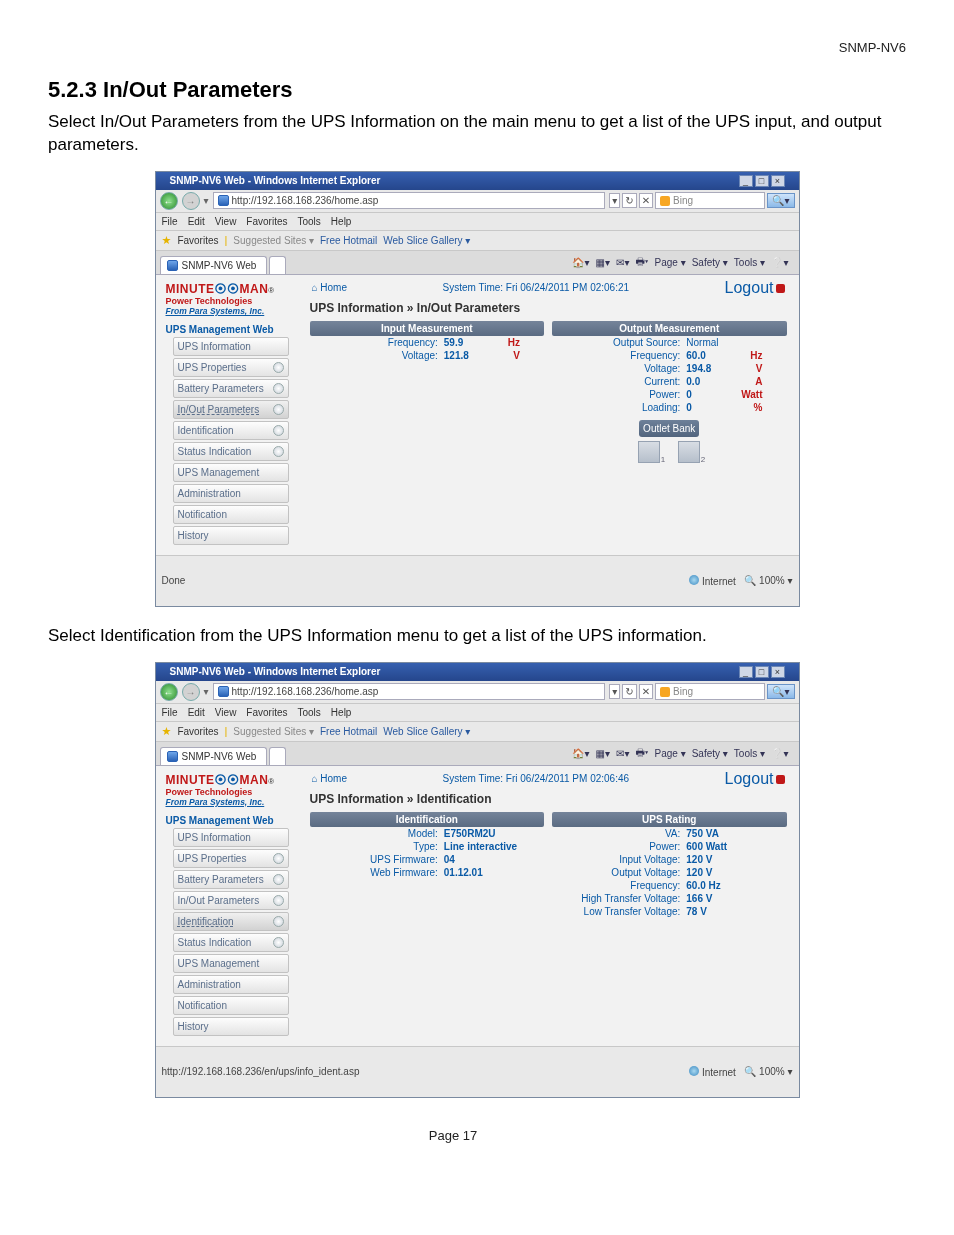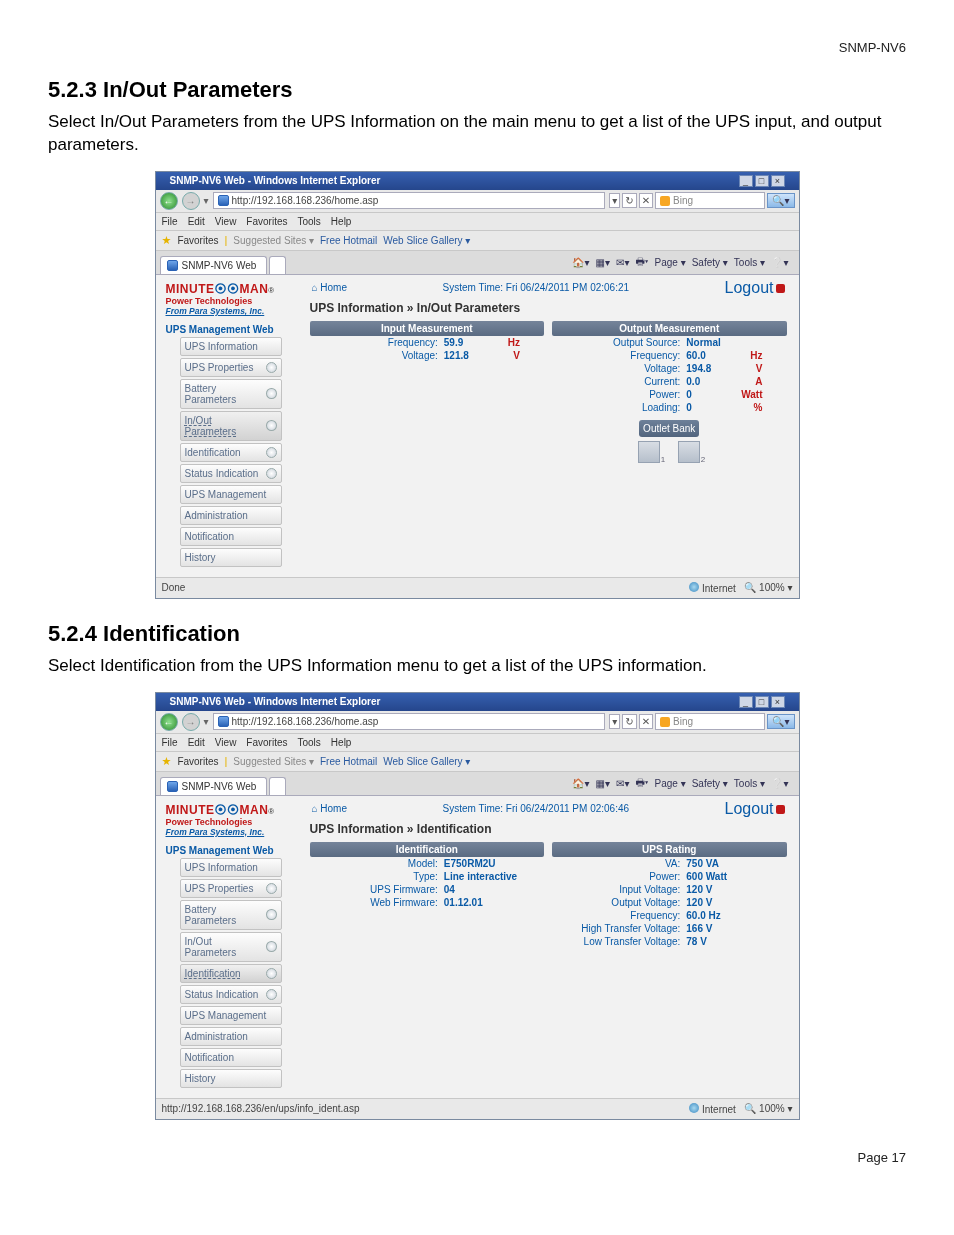--- a/index.html
+++ b/index.html
@@ -1,21 +1,21 @@
 <!DOCTYPE html>
 <html><head>
 <meta charset="utf-8">
 <style>
   * { box-sizing: border-box; }
   body { margin: 0; font-family: Arial, Helvetica, sans-serif; background:#fff; color:#000; width:954px; }
   .page { padding: 40px 48px 0 48px; }
   .header-label { text-align:right; font-size:13px; color:#222; }
   h1 { font-size:22px; font-weight:bold; margin:22px 0 8px 0; }
   p.body { font-size:17px; margin:6px 0 14px 0; line-height:1.35; }
-  .page-num { text-align:right; font-size:13px; color:#222; margin:30px 48px 22px 0; }
+  .page-num { text-align:center; font-size:13px; color:#222; margin:30px 48px 22px 0; }
 
   .shot { width:645px; margin:0 auto 18px auto; border:1px solid #7a8aa0; background:#efefef; font-family: Tahoma, Arial, sans-serif; font-size:10px; color:#333; position:relative; }
   .titlebar { background:linear-gradient(#3660b0,#25468c); color:#fff; padding:3px 14px; display:flex; justify-content:space-between; align-items:center; font-size:10px; font-weight:bold; }
   .winbtns span { display:inline-block; width:14px; height:12px; background:#cfd7e6; border:1px solid #6b86b5; margin-left:2px; text-align:center; line-height:10px; color:#333; font-weight:normal; font-size:9px;}
   .navrow { background:#e9e9e9; padding:2px 4px; display:flex; align-items:center; gap:4px; border-bottom:1px solid #c8c8c8;}
   .rbtn { width:18px; height:18px; border-radius:50%; border:1px solid #7aa; display:inline-flex; align-items:center; justify-content:center; font-size:10px; }
   .rbtn.back{ background:radial-gradient(#8fe08f,#2a8a2a); color:#fff; }
   .rbtn.fwd{ background:#d2d2d2; color:#777;}
   .addr { flex:1; background:#fff; border:1px solid #aab; padding:2px 4px; color:#444; display:flex; align-items:center; gap:3px;}
   .ieicon{ width:11px;height:11px;border:1px solid #2a62b6;border-radius:2px;background:linear-gradient(#6fa6ea,#2a62b6);}
@@ -36,45 +36,45 @@
 
   .appwrap{ background:#f2f2f2; padding:0 8px 8px 8px;}
   .app{ display:flex; gap:8px; }
   .side{ width:134px; padding-top:4px;}
   .brand{ padding:3px 0 2px 2px;}
   .brand .m1{ color:#c01818; font-weight:bold; font-size:12px; letter-spacing:0.5px;}
   .brand .m1 .dig{ color:#0a5aa6;}
   .brand .sub1{ color:#c01818; font-size:9px; font-weight:bold;}
   .brand .sub2{ color:#0a5aa6; font-size:8.5px; font-weight:bold; font-style:italic;text-decoration:underline;}
   .sidehdr{ color:#0a5aa6; font-weight:bold; font-size:10px; margin:6px 0 2px 2px;}
-  .sitem{ background:linear-gradient(#fdfdfd,#e3e3e3); border:1px solid #c2c2c2; border-radius:2px; padding:3px 4px; margin:2px 16px; display:flex; justify-content:space-between; align-items:center; color:#5a6e8a;}
+  .sitem{ background:linear-gradient(#fdfdfd,#e3e3e3); border:1px solid #c2c2c2; border-radius:2px; padding:3px 4px; margin:2px 9px; display:flex; justify-content:space-between; align-items:center; color:#5a6e8a;}
   .sitem.active{ background:linear-gradient(#f0f0f0,#d2d2d2); color:#5a6e8a; text-decoration:underline dashed;}
   .sitem .dot{ width:11px;height:11px;border-radius:50%;border:1px solid #9aa;background:radial-gradient(#fff,#c8d0d8);}
   .topbar2{ display:flex; align-items:center; padding:2px 2px; }
   .homelink{ color:#0a5aa6; font-size:10px;}
   .homelink::before{content:"⌂ ";}
   .systime{ color:#0a5aa6; font-size:10px; margin-left:auto; margin-right:auto;}
   .logout{ color:#0a5aa6; font-size:16px;}
   .logout::after{ content:" "; }
   .logouticon{ display:inline-block;width:9px;height:9px;background:#c01818;border-radius:2px;margin-left:2px;vertical-align:middle;}
   .crumb{ font-weight:bold; font-size:12px; color:#333; padding:2px 0 6px 0;}
   .mainpane{ flex:1; background:#f2f2f2; padding:2px 4px 4px 4px; min-height:260px;}
   .cols{ display:flex; gap:8px;}
   .col{ flex:1;}
   .colhdr{ background:linear-gradient(#75849a,#5a6b82); color:#fff; font-weight:bold; font-size:10px; padding:2px 1px; text-align:center; border-radius:2px;}
   .kv{ display:flex; padding:1px 0;}
   .kv .k{ width:56%; text-align:right; color:#0a5aa6; font-size:10px; padding-right:3px;}
   .kv .v{ color:#0a5aa6; font-weight:bold; font-size:10px; padding-left:3px;}
   .kv .u{ color:#c01818; font-weight:bold; font-size:10px; margin-left:auto; padding-right:24px;}
-  .kv.src .v{ font-weight:bold; }
+  .kv.src .v{ font-weight:normal; }
   .bankbtn{ background:linear-gradient(#6d8099,#52657e); color:#fff; font-size:10px; padding:3px 4px; border-radius:3px; margin:6px auto 4px auto; display:table;}
   .outlets{ display:flex; gap:18px; justify-content:center; margin-top:4px;}
   .outlet{ width:22px; height:22px; background:linear-gradient(#d8dde4,#b6bfcb); border:1px solid #96a2b2; position:relative;}
   .outlet::after{ content:attr(data-num); position:absolute; right:-6px; bottom:-2px; font-size:8px; color:#667;}
-  .statusbar{ background:#e9e9e9; border-top:1px solid #c8c8c8; padding:4px 6px; display:flex; align-items:center; font-size:10px; color:#444;}
+  .statusbar{ background:#e9e9e9; border-top:1px solid #c8c8c8; padding:19px 6px; display:flex; align-items:center; font-size:10px; color:#444;}
   .statusbar .right{ margin-left:auto; display:flex; gap:8px; align-items:center;}
   .globe{width:10px;height:10px;border-radius:50%;background:radial-gradient(#a8d8f0,#3a88c0);display:inline-block;}
 </style>
 </head>
 <body>
 
 <div class="page">
   <div class="header-label">SNMP-NV6</div>
 
   <h1>5.2.3 In/Out Parameters</h1>
@@ -247,21 +247,20 @@
     </div>
     <div class="statusbar">
       <span>Done</span>
       <div class="right">
         <span><span class="globe"></span> <span>Internet</span></span>
         <span>🔍 <span>100%</span> ▾</span>
       </div>
     </div>
   </div>
 
-  <h1>5.2.4 Identification</h1>
   <p class="body">Select Identification from the UPS Information menu to get a list of the UPS information.</p>
 
   <div class="shot">
     <div class="titlebar">
       <span>SNMP-NV6 Web - Windows Internet Explorer</span>
       <span class="winbtns"><span>_</span><span>□</span><span>×</span></span>
     </div>
     <div class="navrow">
       <span class="rbtn back">←</span>
       <span class="rbtn fwd">→</span>

